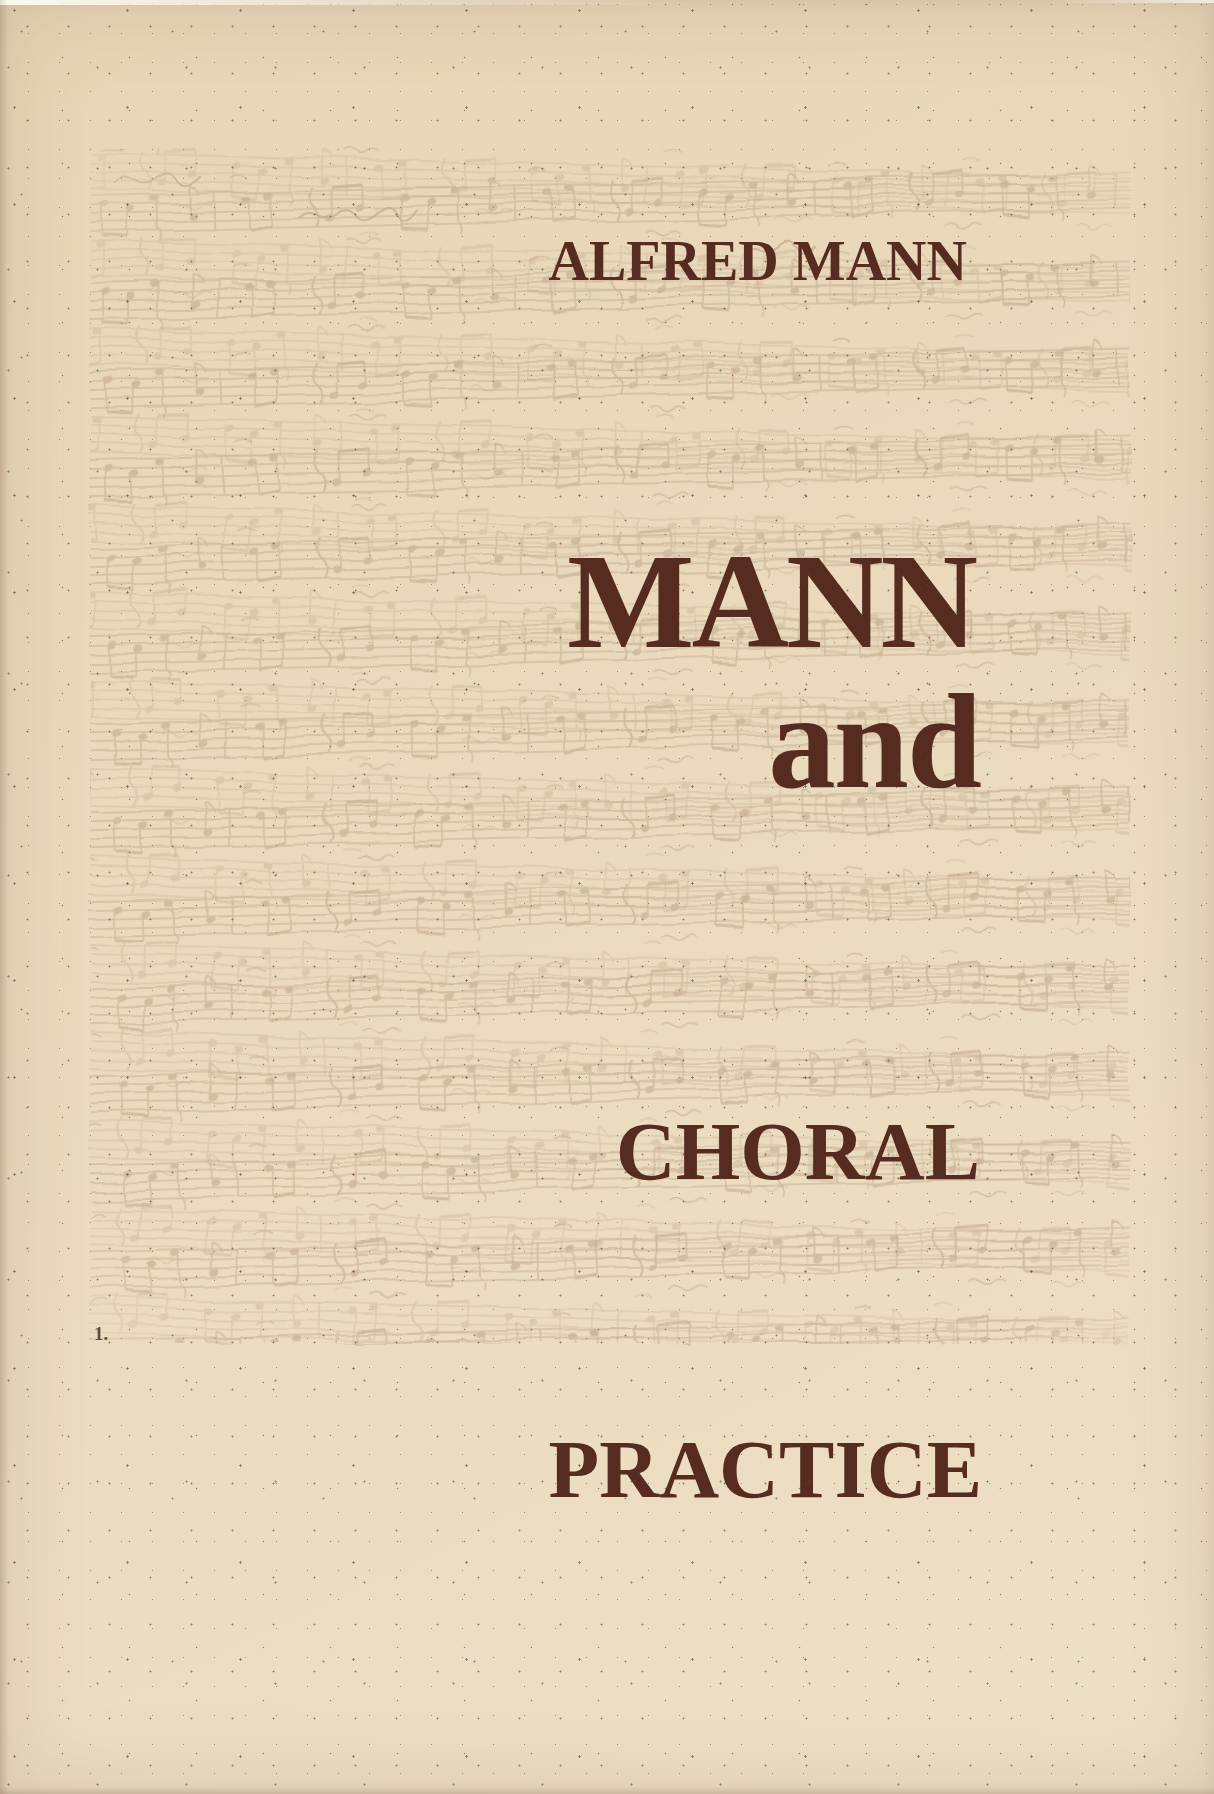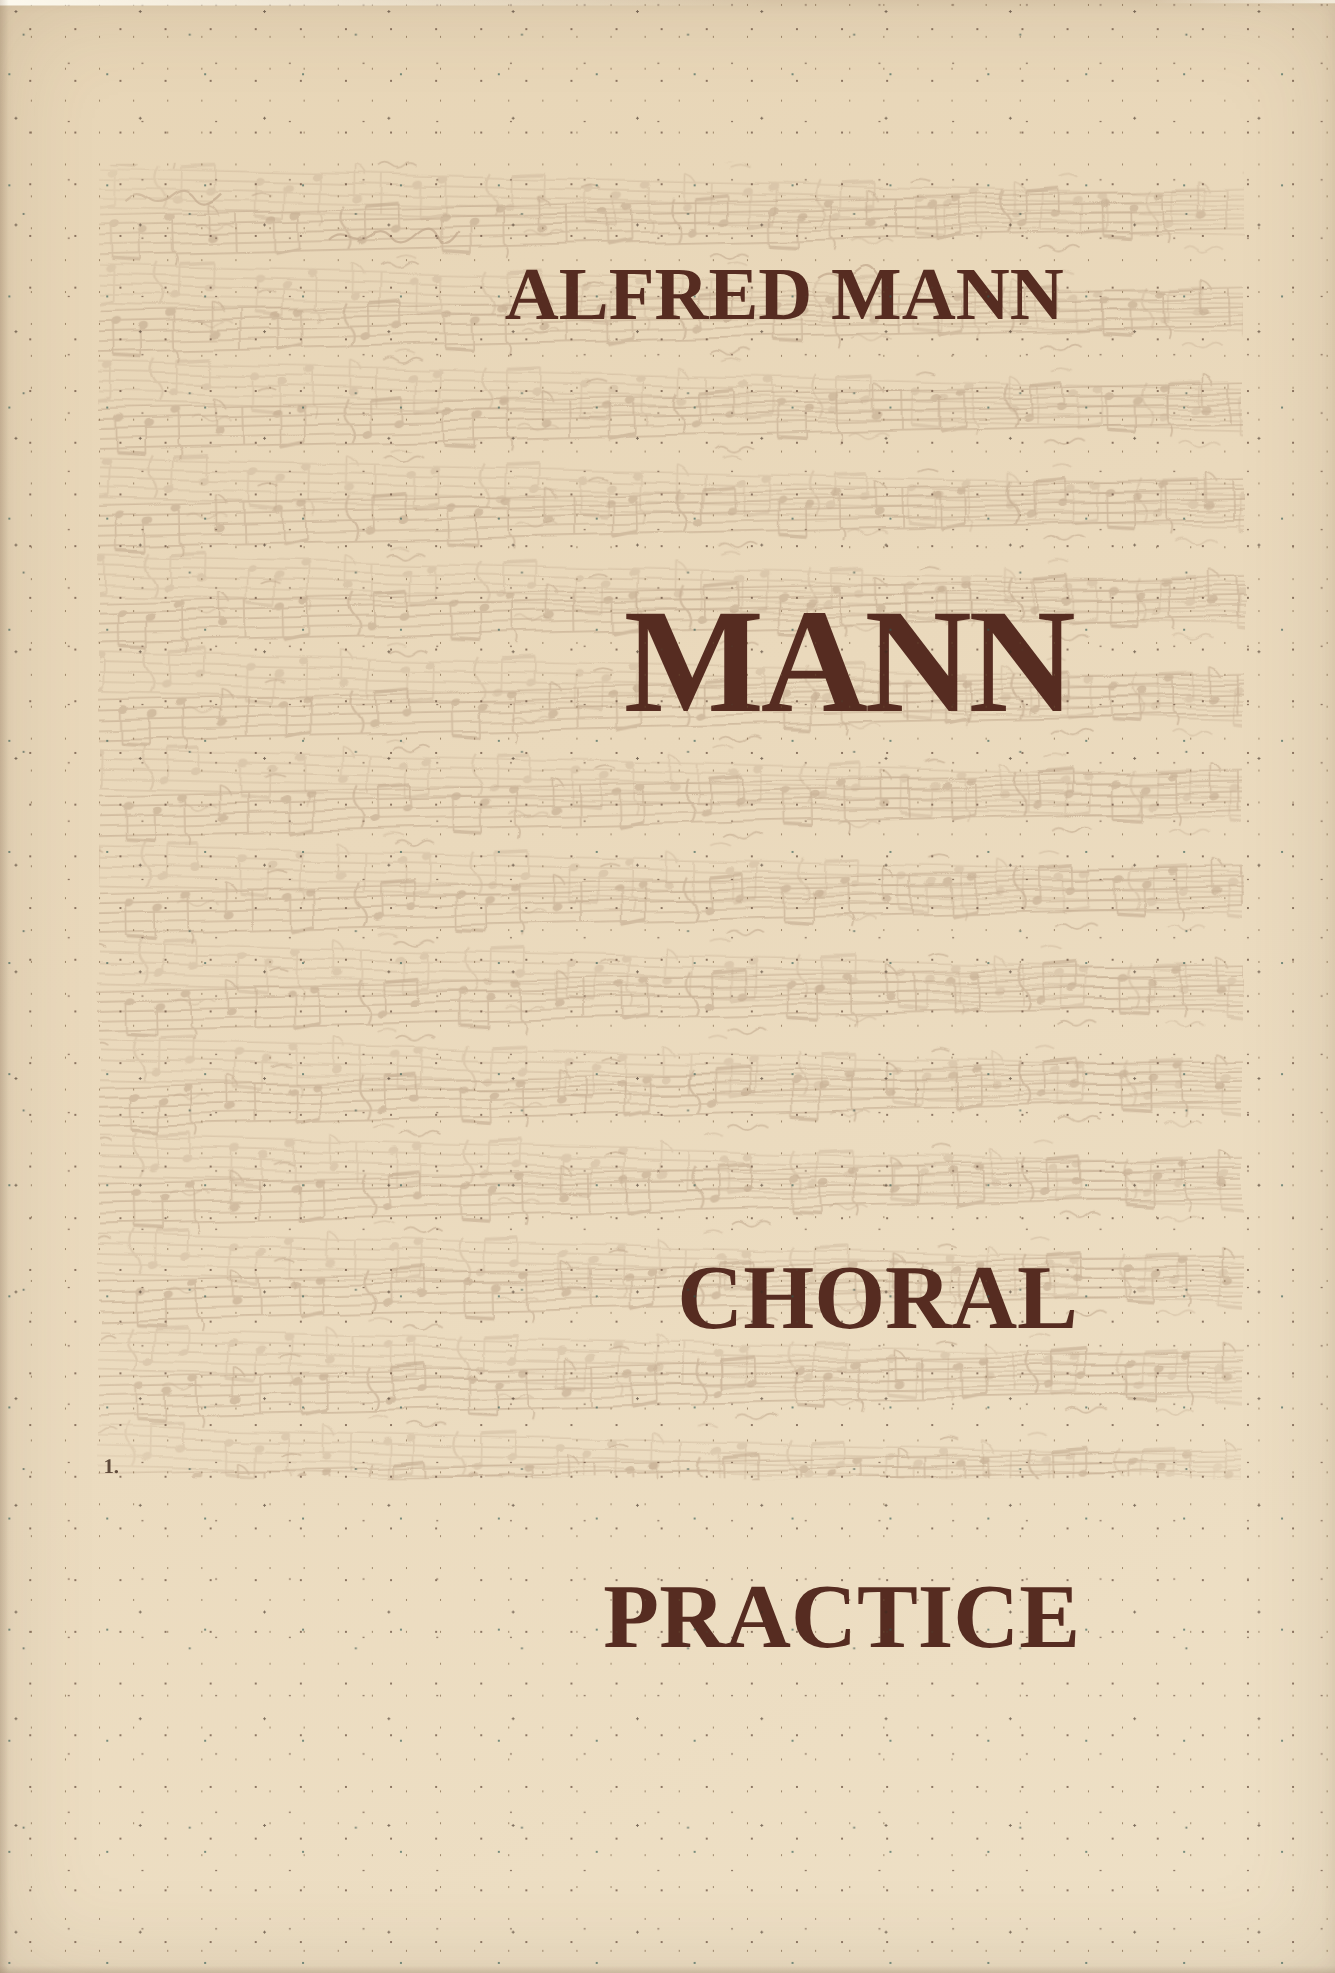--- a/index.html
+++ b/index.html
@@ -26,25 +26,25 @@
       radial-gradient(circle, var(--speck_dark,#53382a) .7px, transparent 1.05px),
       radial-gradient(circle, #2c4a44 .8px, transparent 1.15px);
     background-size: 41px 47px, 113px 97px, 89px 101px, 31px 29px, 67px 53px, 151px 163px;
     background-position: 7px 3px, 71px 59px, 53px 17px, 13px 19px, 29px 31px, 97px 113px;
   }
   .txt {
     position:absolute; z-index:3;
     color:var(--ink,#562c21);
     font-weight:700; line-height:1; white-space:nowrap;
   }
-  .author      { top:233px;  right:247px; font-size:68px;  letter-spacing:0; }
+  .author      { top:233px;  right:247px; font-size:56px;  letter-spacing:0; }
   .t-bach      { top:534px;  right:239px; font-size:135px; letter-spacing:-3px; }
   .t-and       { top:674px;  right:234px; font-size:135px; letter-spacing:-2px; }
   .t-handel    { top:824px;  right:236px; font-size:135px; letter-spacing:-2px; }
-  .s-choral    { top:1138px; right:234px; font-size:83px; }
+  .s-choral    { top:1110px; right:234px; font-size:83px; }
   .s-perf      { top:1232px; right:227px; font-size:83px; letter-spacing:1px; }
   .s-pract     { top:1391px; right:232px; font-size:83px;margin-top:37px; }
   .plate-mark  { top:1324px; left:94px; font-size:19px; color:rgba(70,48,35,.85); z-index:4; }
   
   .edge-top {
     position:absolute; top:0; left:0; width:58%; height:5px; z-index:6;
     background:linear-gradient(90deg, rgba(255,252,242,.95), rgba(255,252,242,0));
   }
   .edge-top-r {
     position:absolute; top:0; right:0; width:14%; height:3px; z-index:6;
@@ -117,20 +117,21 @@
         <path d="M115 182 q10 -10 20 -2 t22 -2 t20 2 t24 -4"></path>
         <path d="M300 218 q8 -8 18 -3 t20 -2 t18 3 t22 -3 t20 2 t18 -4"></path>
         <path d="M742 252 q9 -7 18 -2 t18 -3 t16 3 t20 -4"></path>
       </g>
     </g>
   </svg>
 
   <div class="txt author">ALFRED MANN</div>
 
   <div class="txt t-bach">MANN</div>
+  <div class="txt t-and">and</div>
 
   <div class="txt s-choral">CHORAL</div>
   <div class="txt s-pract">PRACTICE</div>
 
   <div class="txt plate-mark">1.</div>
 
   <div class="texture"></div>
 
   <div class="edge-top"></div>
   <div class="edge-top-r"></div>

